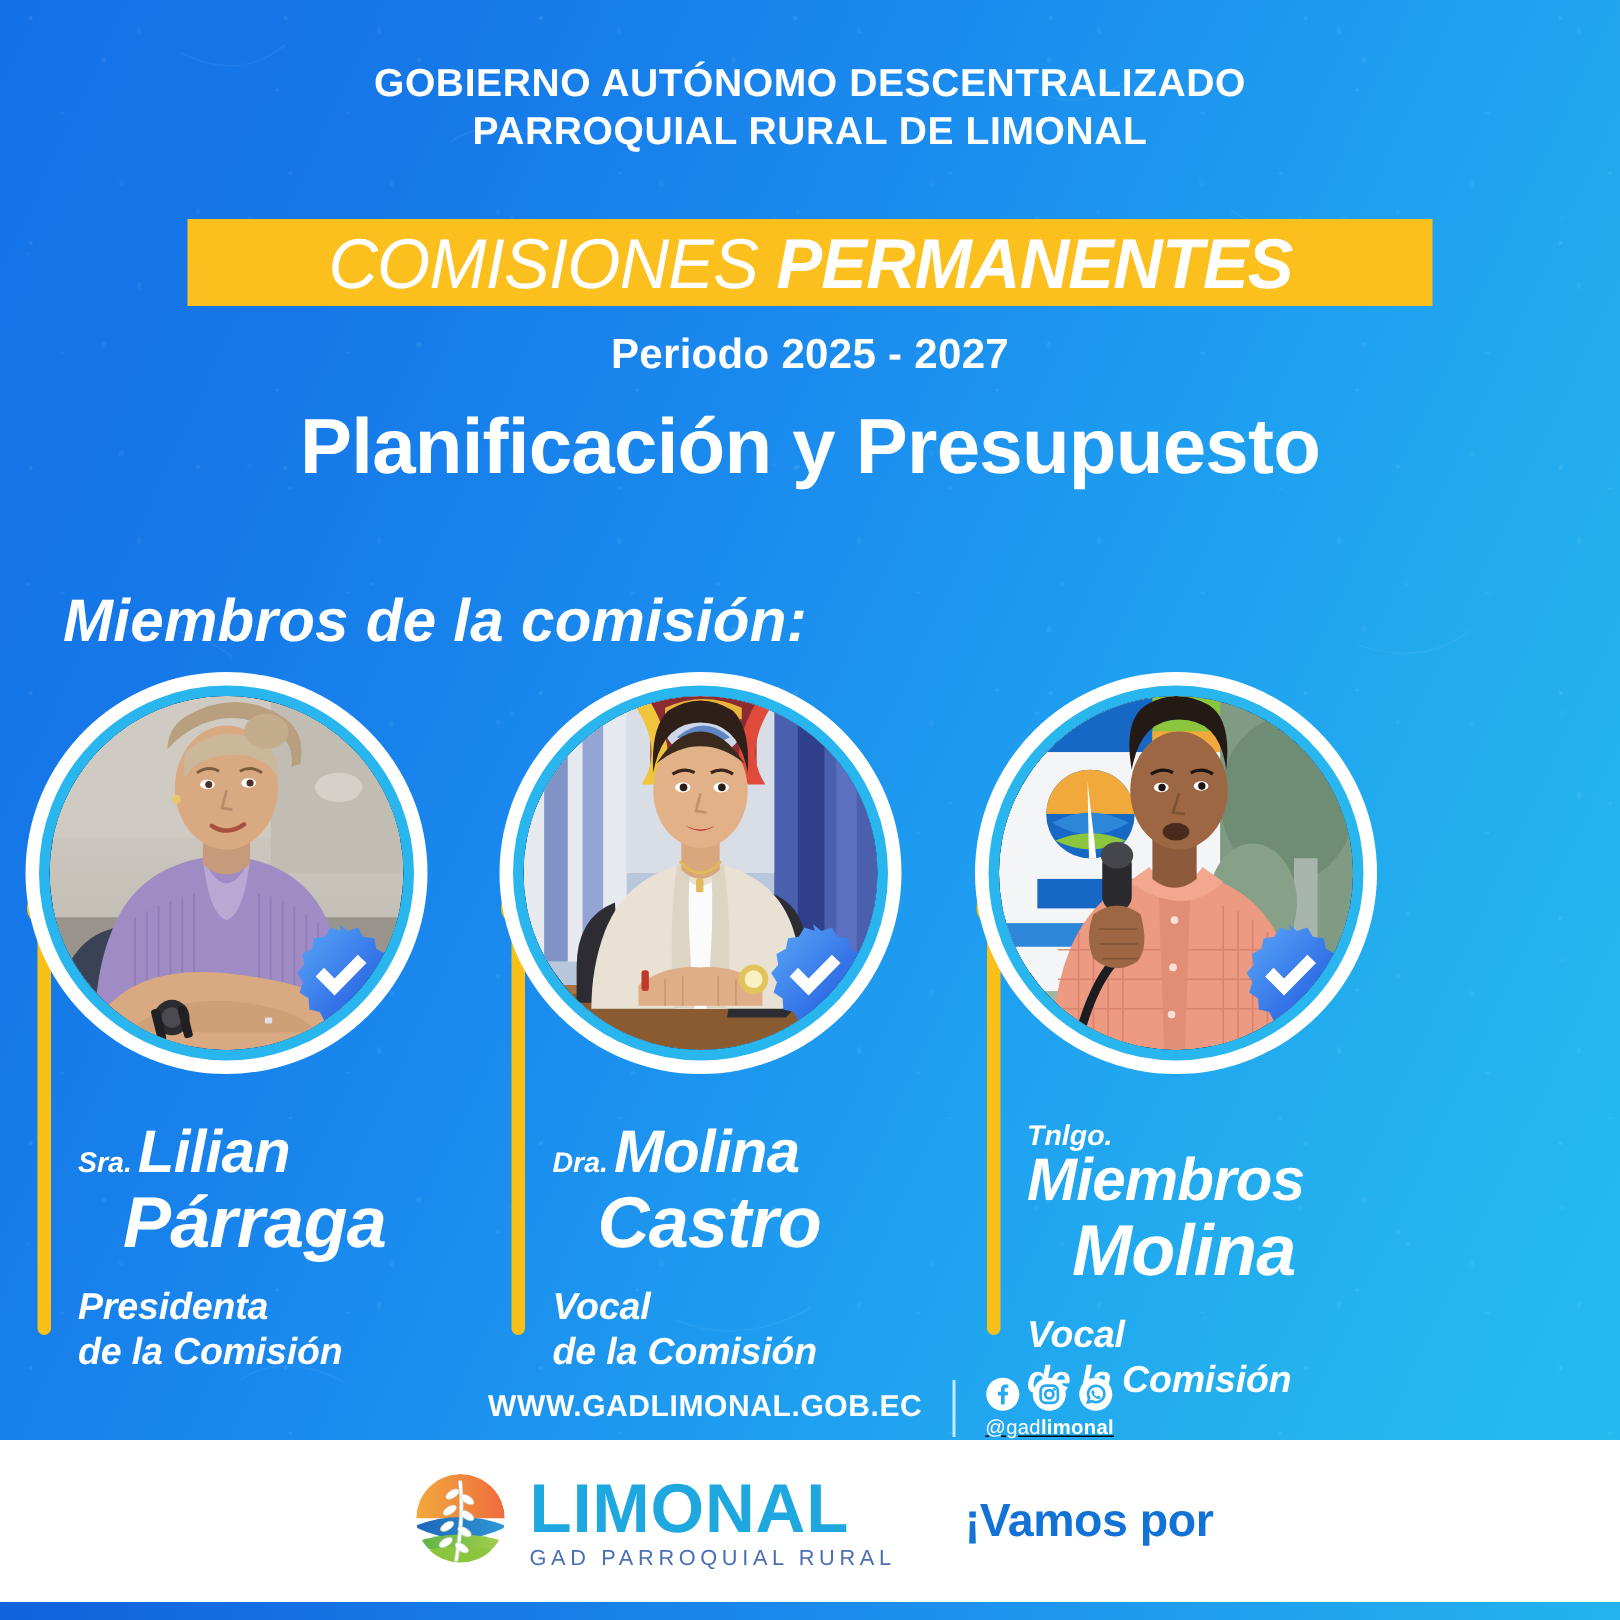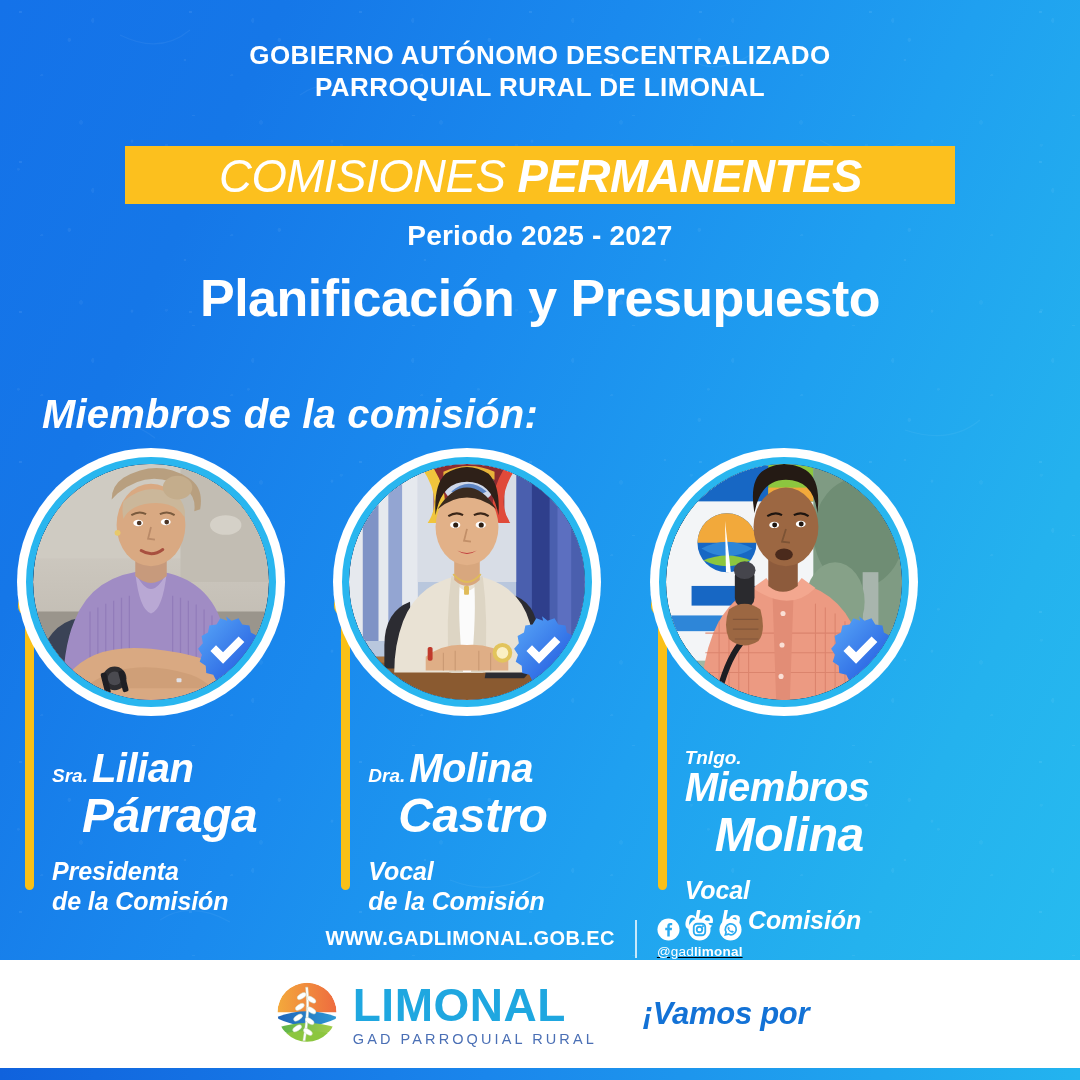--- a/index.html
+++ b/index.html
@@ -187,21 +187,21 @@
   .brand-emblem{ width:72px; height:68px; display:block; }
   .brand-words{ display:flex; flex-direction:column; line-height:1; }
   .brand-name{
     font-size:46px; font-weight:bold; color:#1fa7e0; letter-spacing:.5px;
   }
   .brand-sub{
     font-size:14.5px; color:#4a6fb5; letter-spacing:3.1px; margin-top:4px;
     font-weight:normal; text-align:center;
   }
   .slogan{
-    color:#1372d6; font-style:italic; font-weight:bold;
+    color:#1372d6; font-weight:bold;
     font-size:31px; line-height:1.02; letter-spacing:-.3px;
   }
   .slogan span{ display:block; }
   .slogan .s2{ padding-left:14px; }
 
   .bottom-strip{
     position:absolute; left:0; bottom:0; width:1080px; height:12px;
     background:linear-gradient(90deg,#1062dd 0%,#1a86ec 45%,#23b4ef 100%);
   }
 </style>

